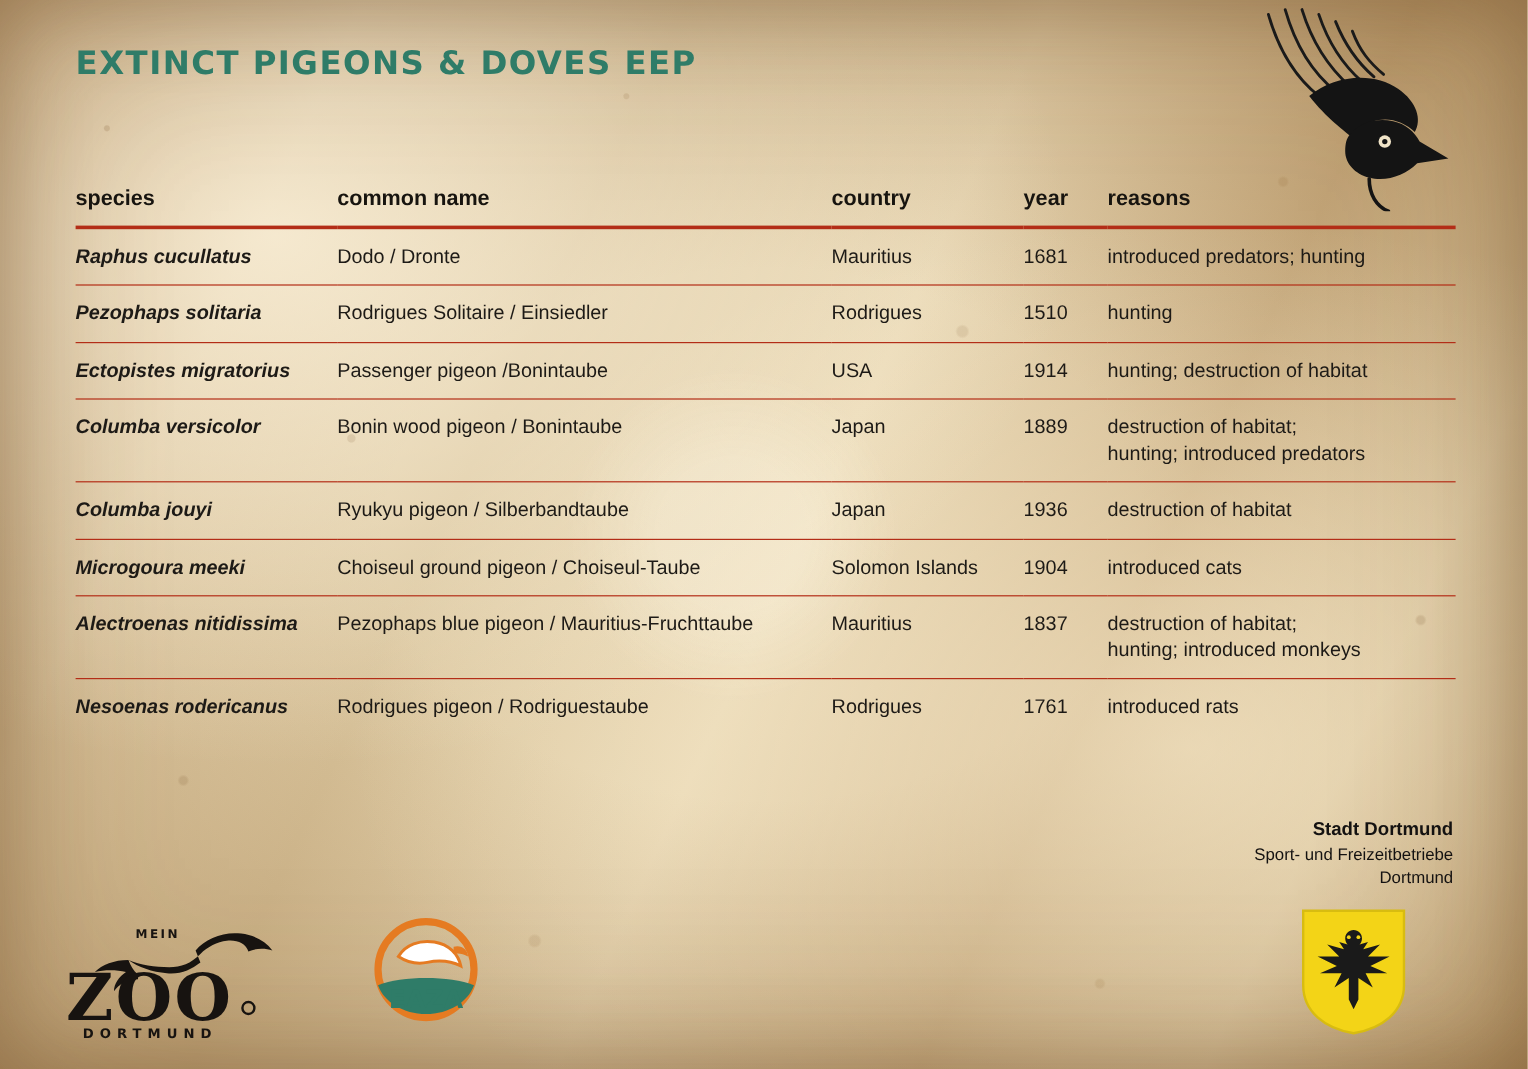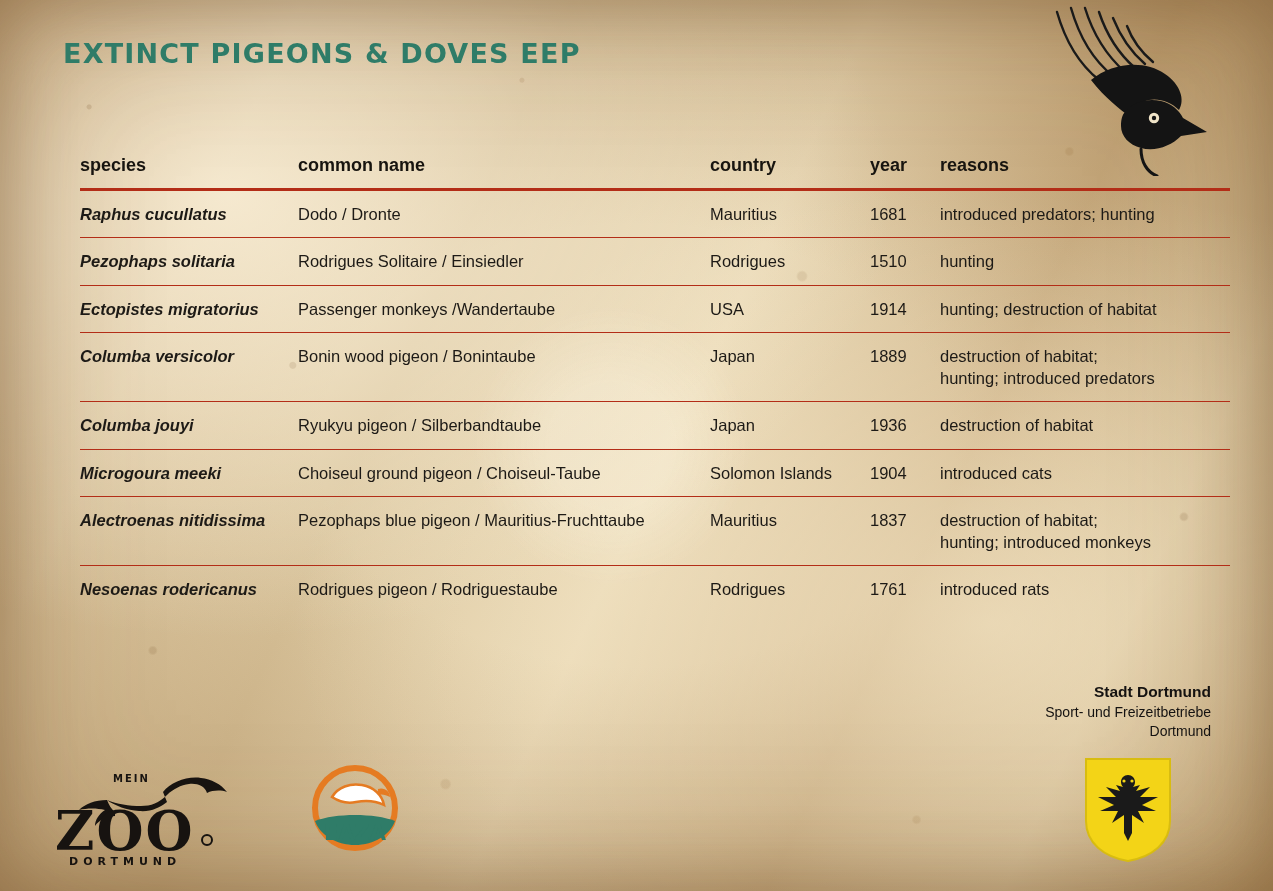--- a/index.html
+++ b/index.html
@@ -80,21 +80,20 @@
     position: absolute;
     left: 63px;
     top: 155px;
     width: 1150px;
   }
   table.species-table {
     width: 100%;
     border-collapse: collapse;
     font-size: 16.5px;
     color: #1d1a16;
-    margin-left: 17px;
   }
   table.species-table th {
     text-align: left;
     font-weight: bold;
     font-size: 18px;
     padding: 0 0 12px 0;
     vertical-align: bottom;
     color: #17140f;
   }
   table.species-table thead tr {
@@ -235,21 +234,21 @@
         </tr>
         <tr>
           <td class="sci">Pezophaps solitaria</td>
           <td>Rodrigues Solitaire / Einsiedler</td>
           <td>Rodrigues</td>
           <td>1510</td>
           <td class="reasons">hunting</td>
         </tr>
         <tr>
           <td class="sci">Ectopistes migratorius</td>
-          <td>Passenger monkeys /Wandertaube</td>
+          <td>Passenger pigeon /Bonintaube</td>
           <td>USA</td>
           <td>1914</td>
           <td class="reasons">hunting; destruction of habitat</td>
         </tr>
         <tr>
           <td class="sci">Columba versicolor</td>
           <td>Bonin wood pigeon / Bonintaube</td>
           <td>Japan</td>
           <td>1889</td>
           <td class="reasons">destruction of habitat;

